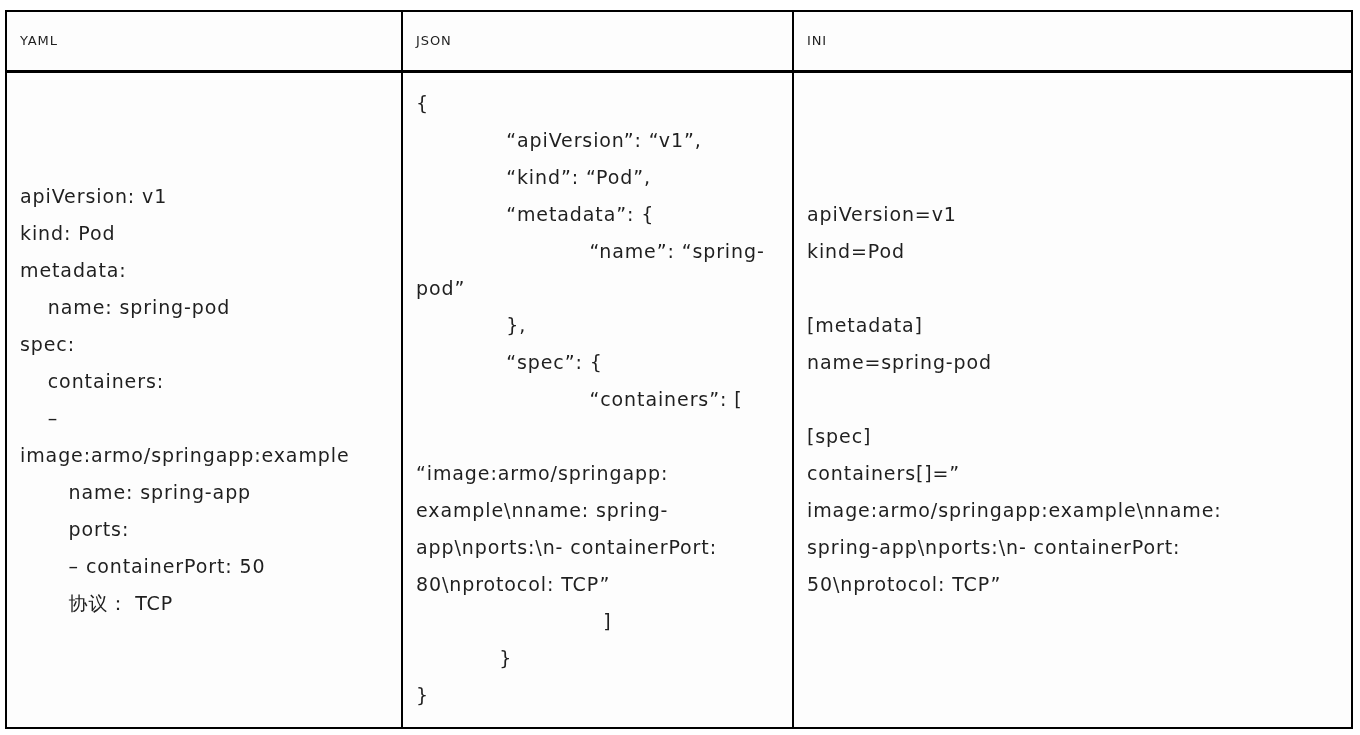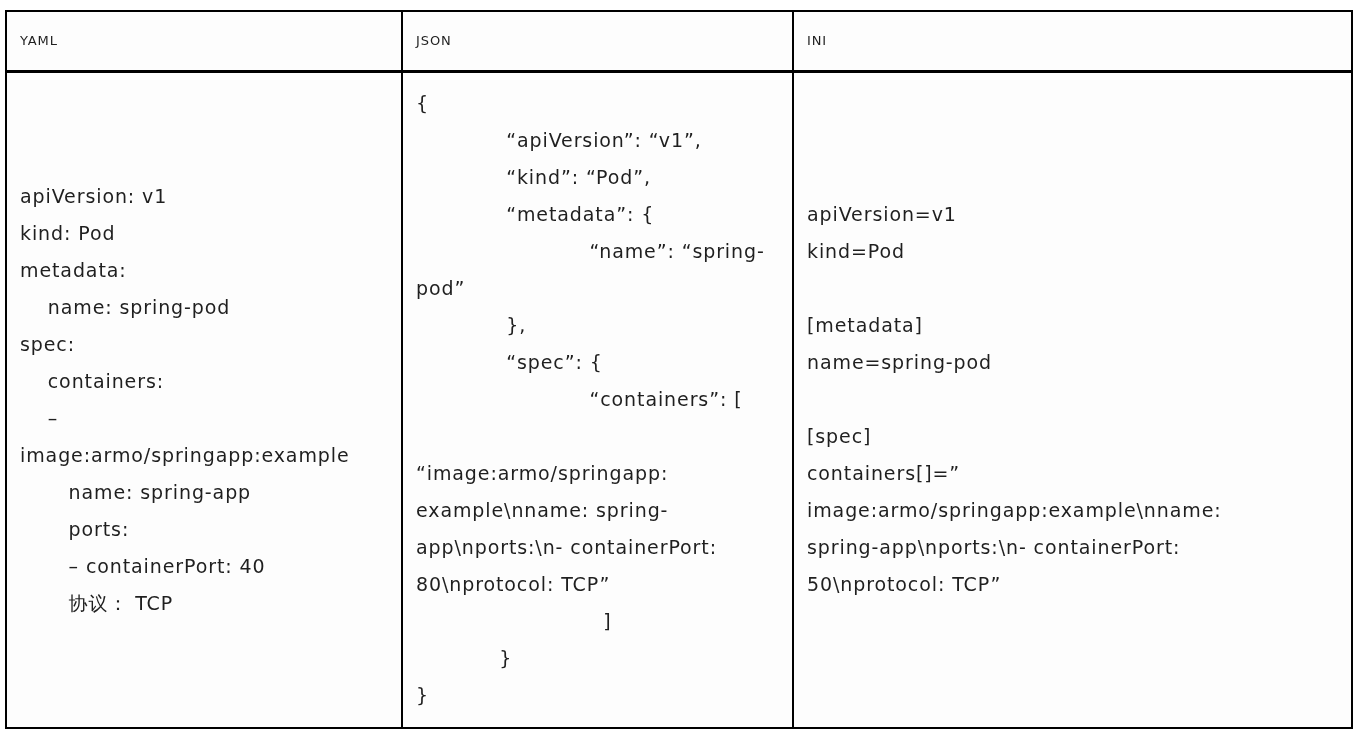--- a/index.html
+++ b/index.html
@@ -84,21 +84,21 @@
           <pre class="code">apiVersion: v1
 kind: Pod
 metadata:
     name: spring-pod
 spec:
     containers:
     –
 image:armo/springapp:example
        name: spring-app
        ports:
-       – containerPort: 40
+       – containerPort: 50
        协议： TCP</pre>
         </td>
         <td class="json-col">
           <pre class="code">{
              “apiVersion”: “v1”,
              “kind”: “Pod”,
              “metadata”: {
                          “name”: “spring-
 pod”
              },

